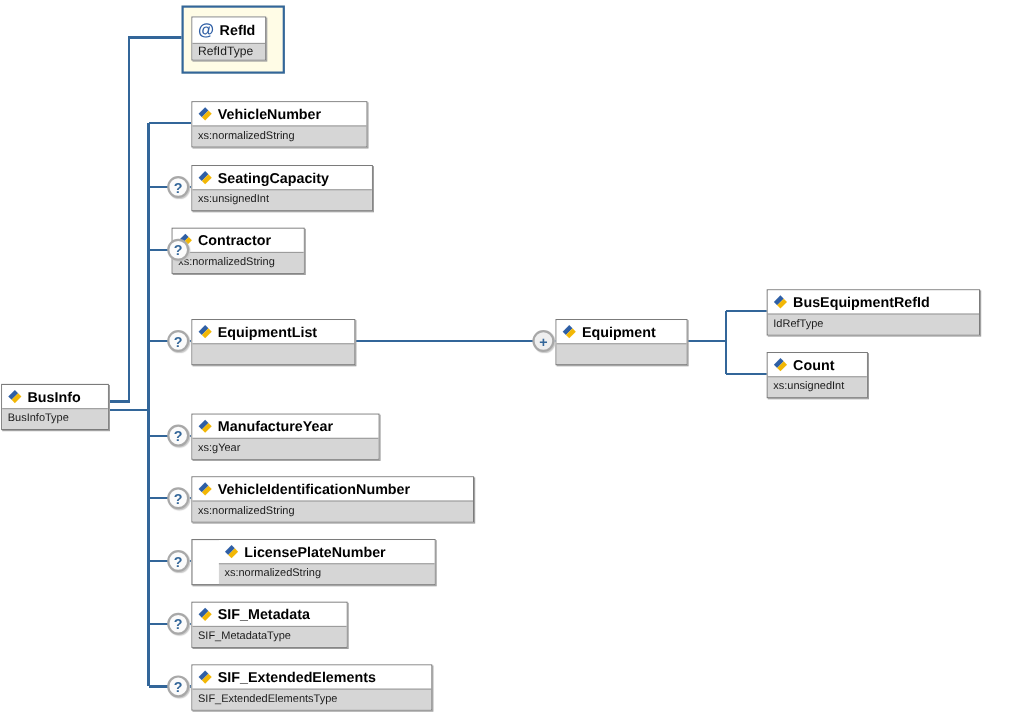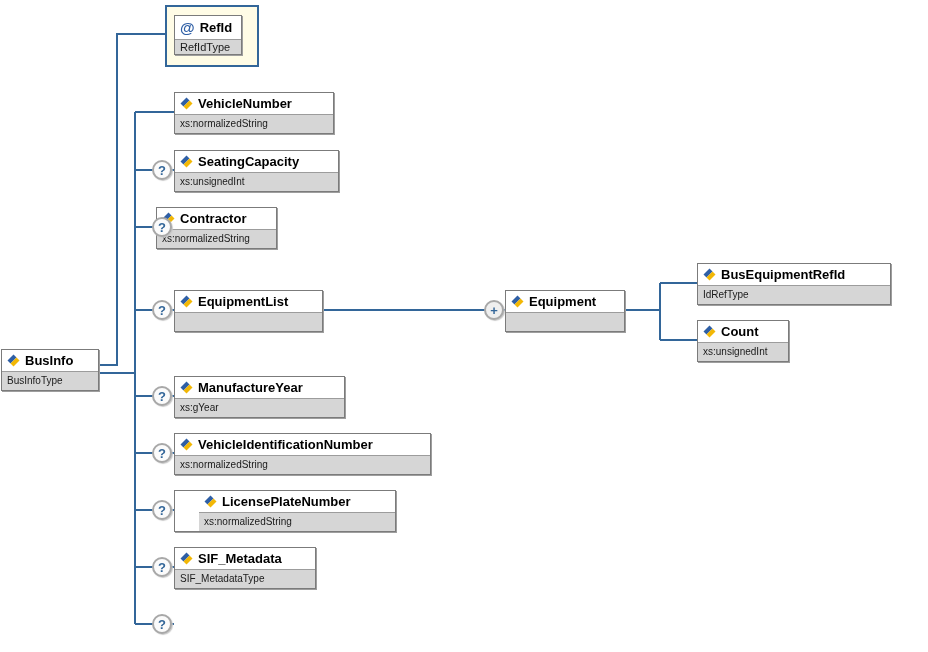--- a/index.html
+++ b/index.html
@@ -244,20 +244,32 @@
         <svg width="13" height="13" viewBox="0 0 13 13">
           <polygon points="0.5,6.5 6.5,0.5 9.5,3.5 3.5,9.5" fill="#2f5fa5"></polygon>
           <polygon points="12.5,6.5 6.5,12.5 3.5,9.5 9.5,3.5" fill="#f2b705"></polygon>
         </svg>
       </span>
       <span>SIF_Metadata</span>
     </div>
     <div class="node-type">SIF_MetadataType</div>
   </div>
 
+  <div class="node n-sifext">
+    <div class="node-title">
+      <span class="el-icon">
+        <svg width="13" height="13" viewBox="0 0 13 13">
+          <polygon points="0.5,6.5 6.5,0.5 9.5,3.5 3.5,9.5" fill="#2f5fa5"></polygon>
+          <polygon points="12.5,6.5 6.5,12.5 3.5,9.5 9.5,3.5" fill="#f2b705"></polygon>
+        </svg>
+      </span>
+      <span>SIF_ExtendedElements</span>
+    </div>
+    <div class="node-type">SIF_ExtendedElementsType</div>
+  </div>
 
   <div class="node n-equipment">
     <div class="node-title">
       <span class="el-icon">
         <svg width="13" height="13" viewBox="0 0 13 13">
           <polygon points="0.5,6.5 6.5,0.5 9.5,3.5 3.5,9.5" fill="#2f5fa5"></polygon>
           <polygon points="12.5,6.5 6.5,12.5 3.5,9.5 9.5,3.5" fill="#f2b705"></polygon>
         </svg>
       </span>
       <span>Equipment</span>

